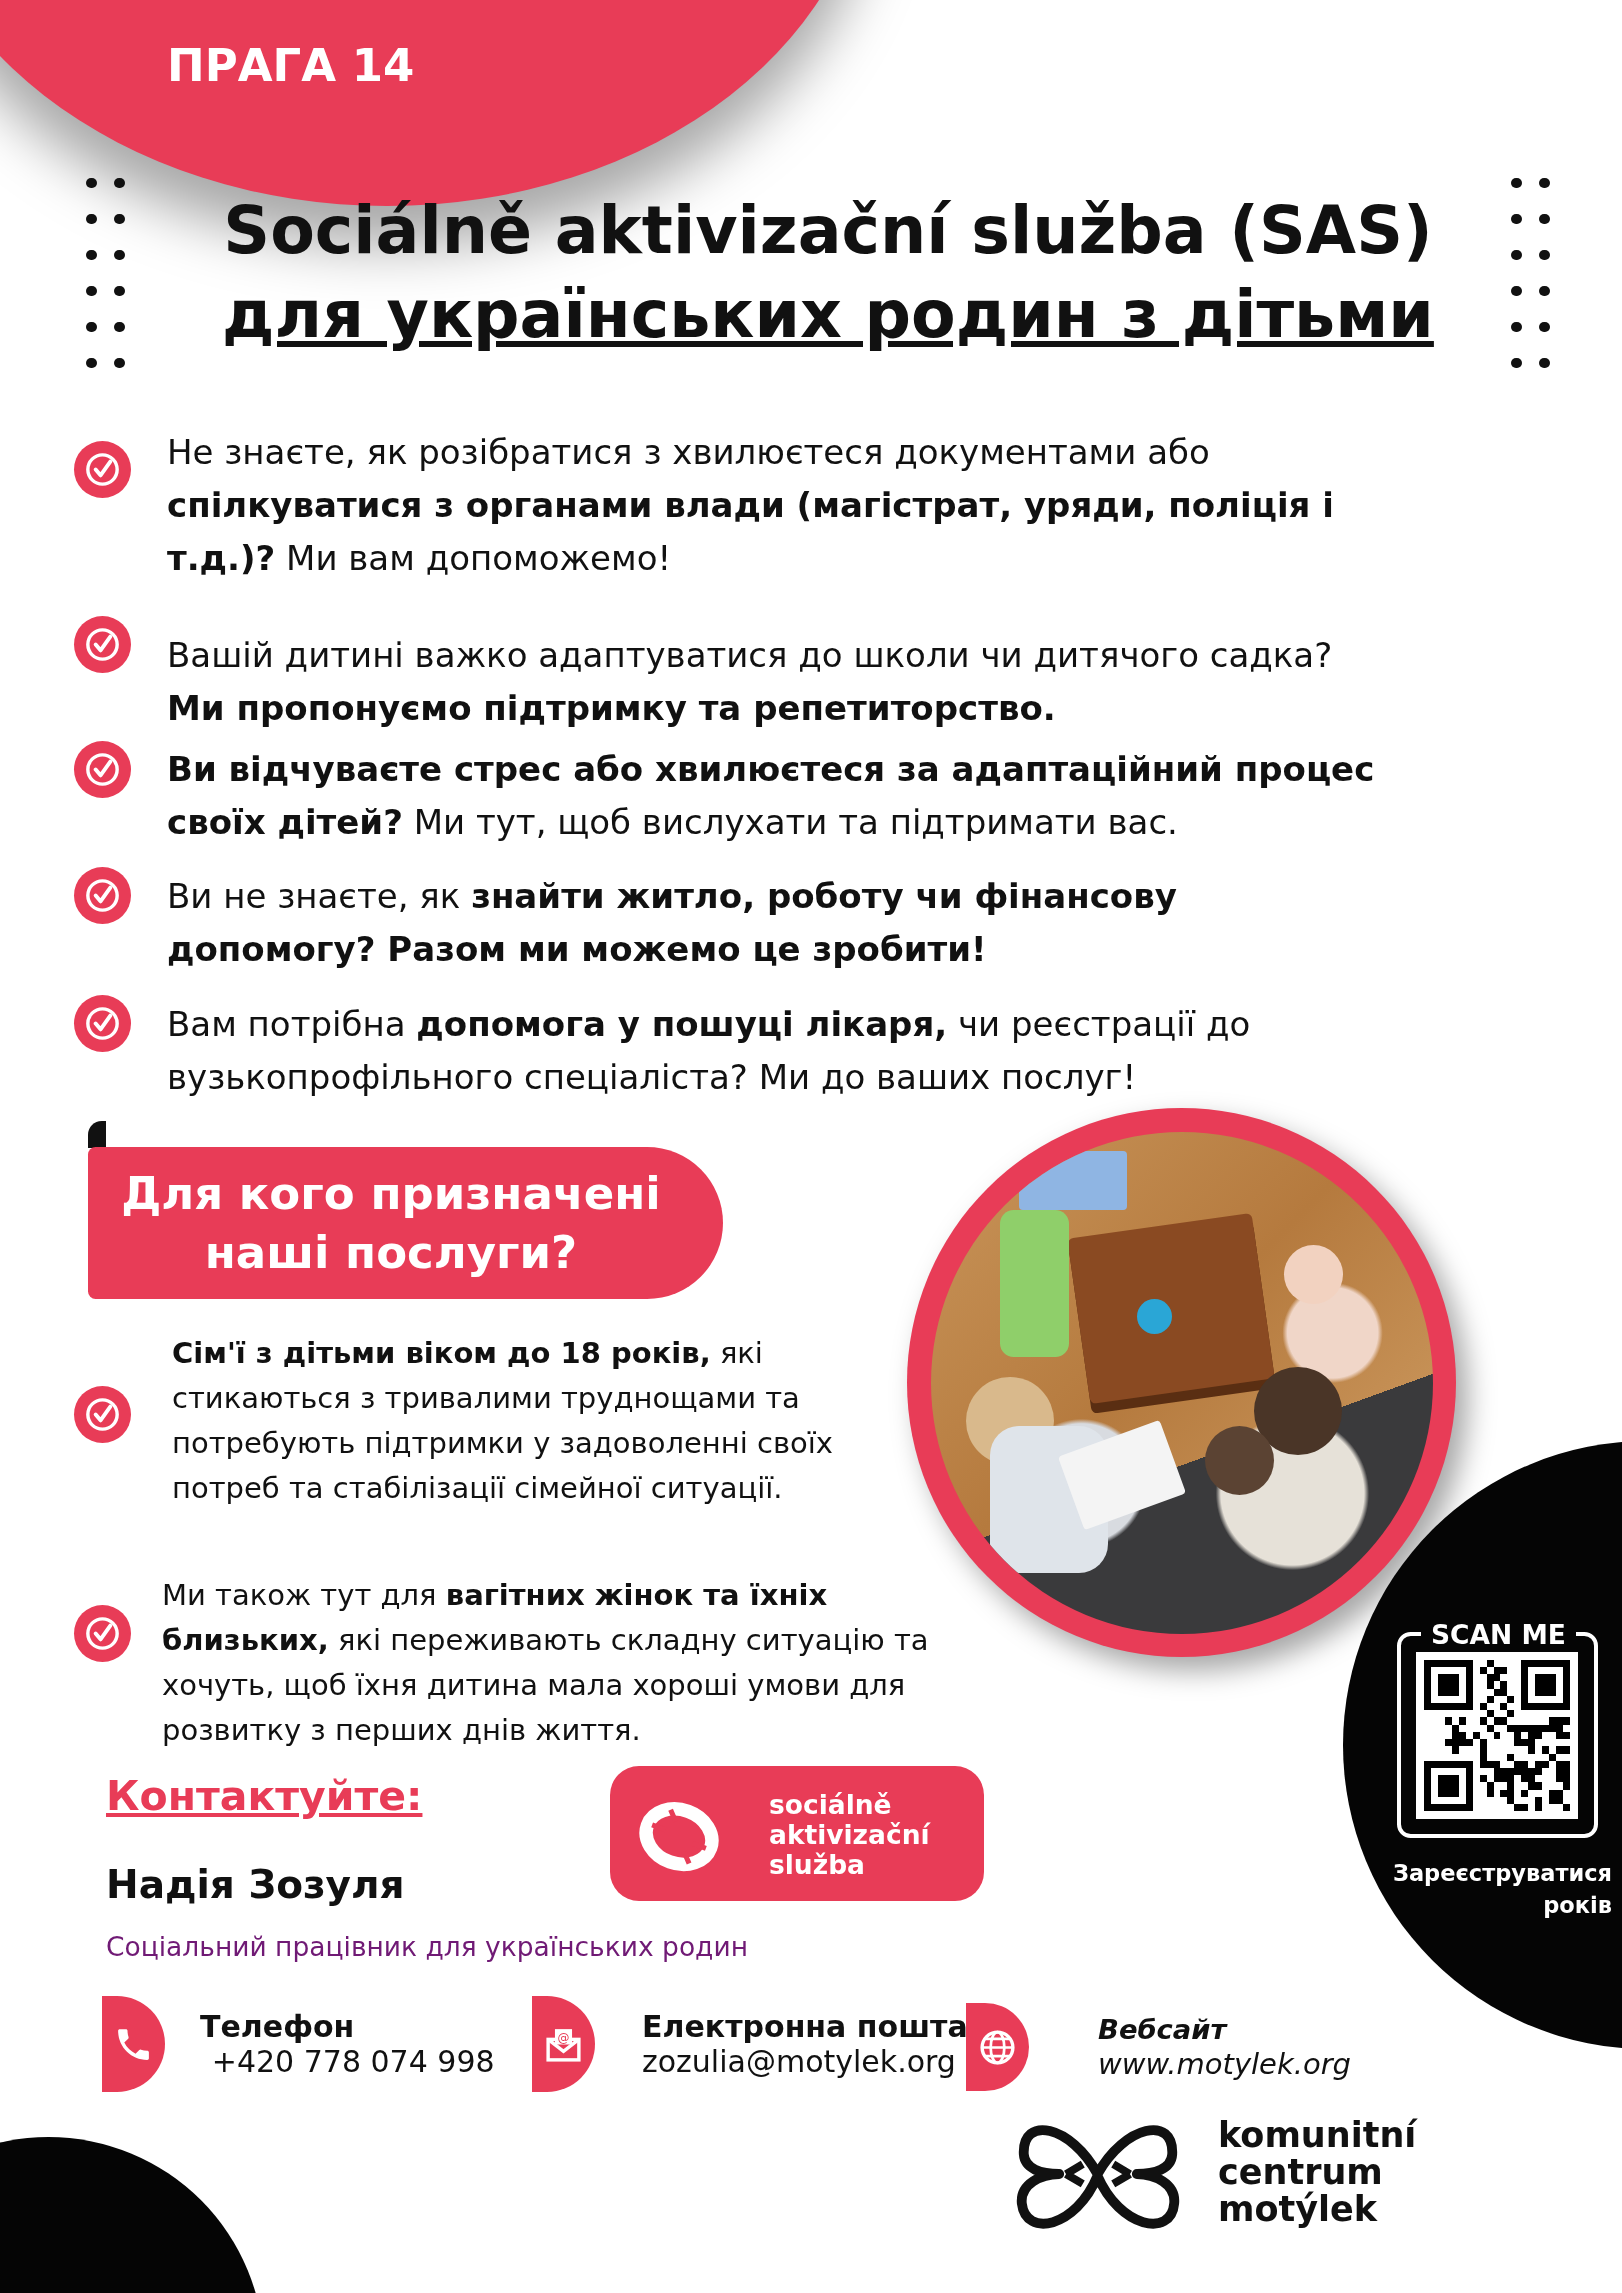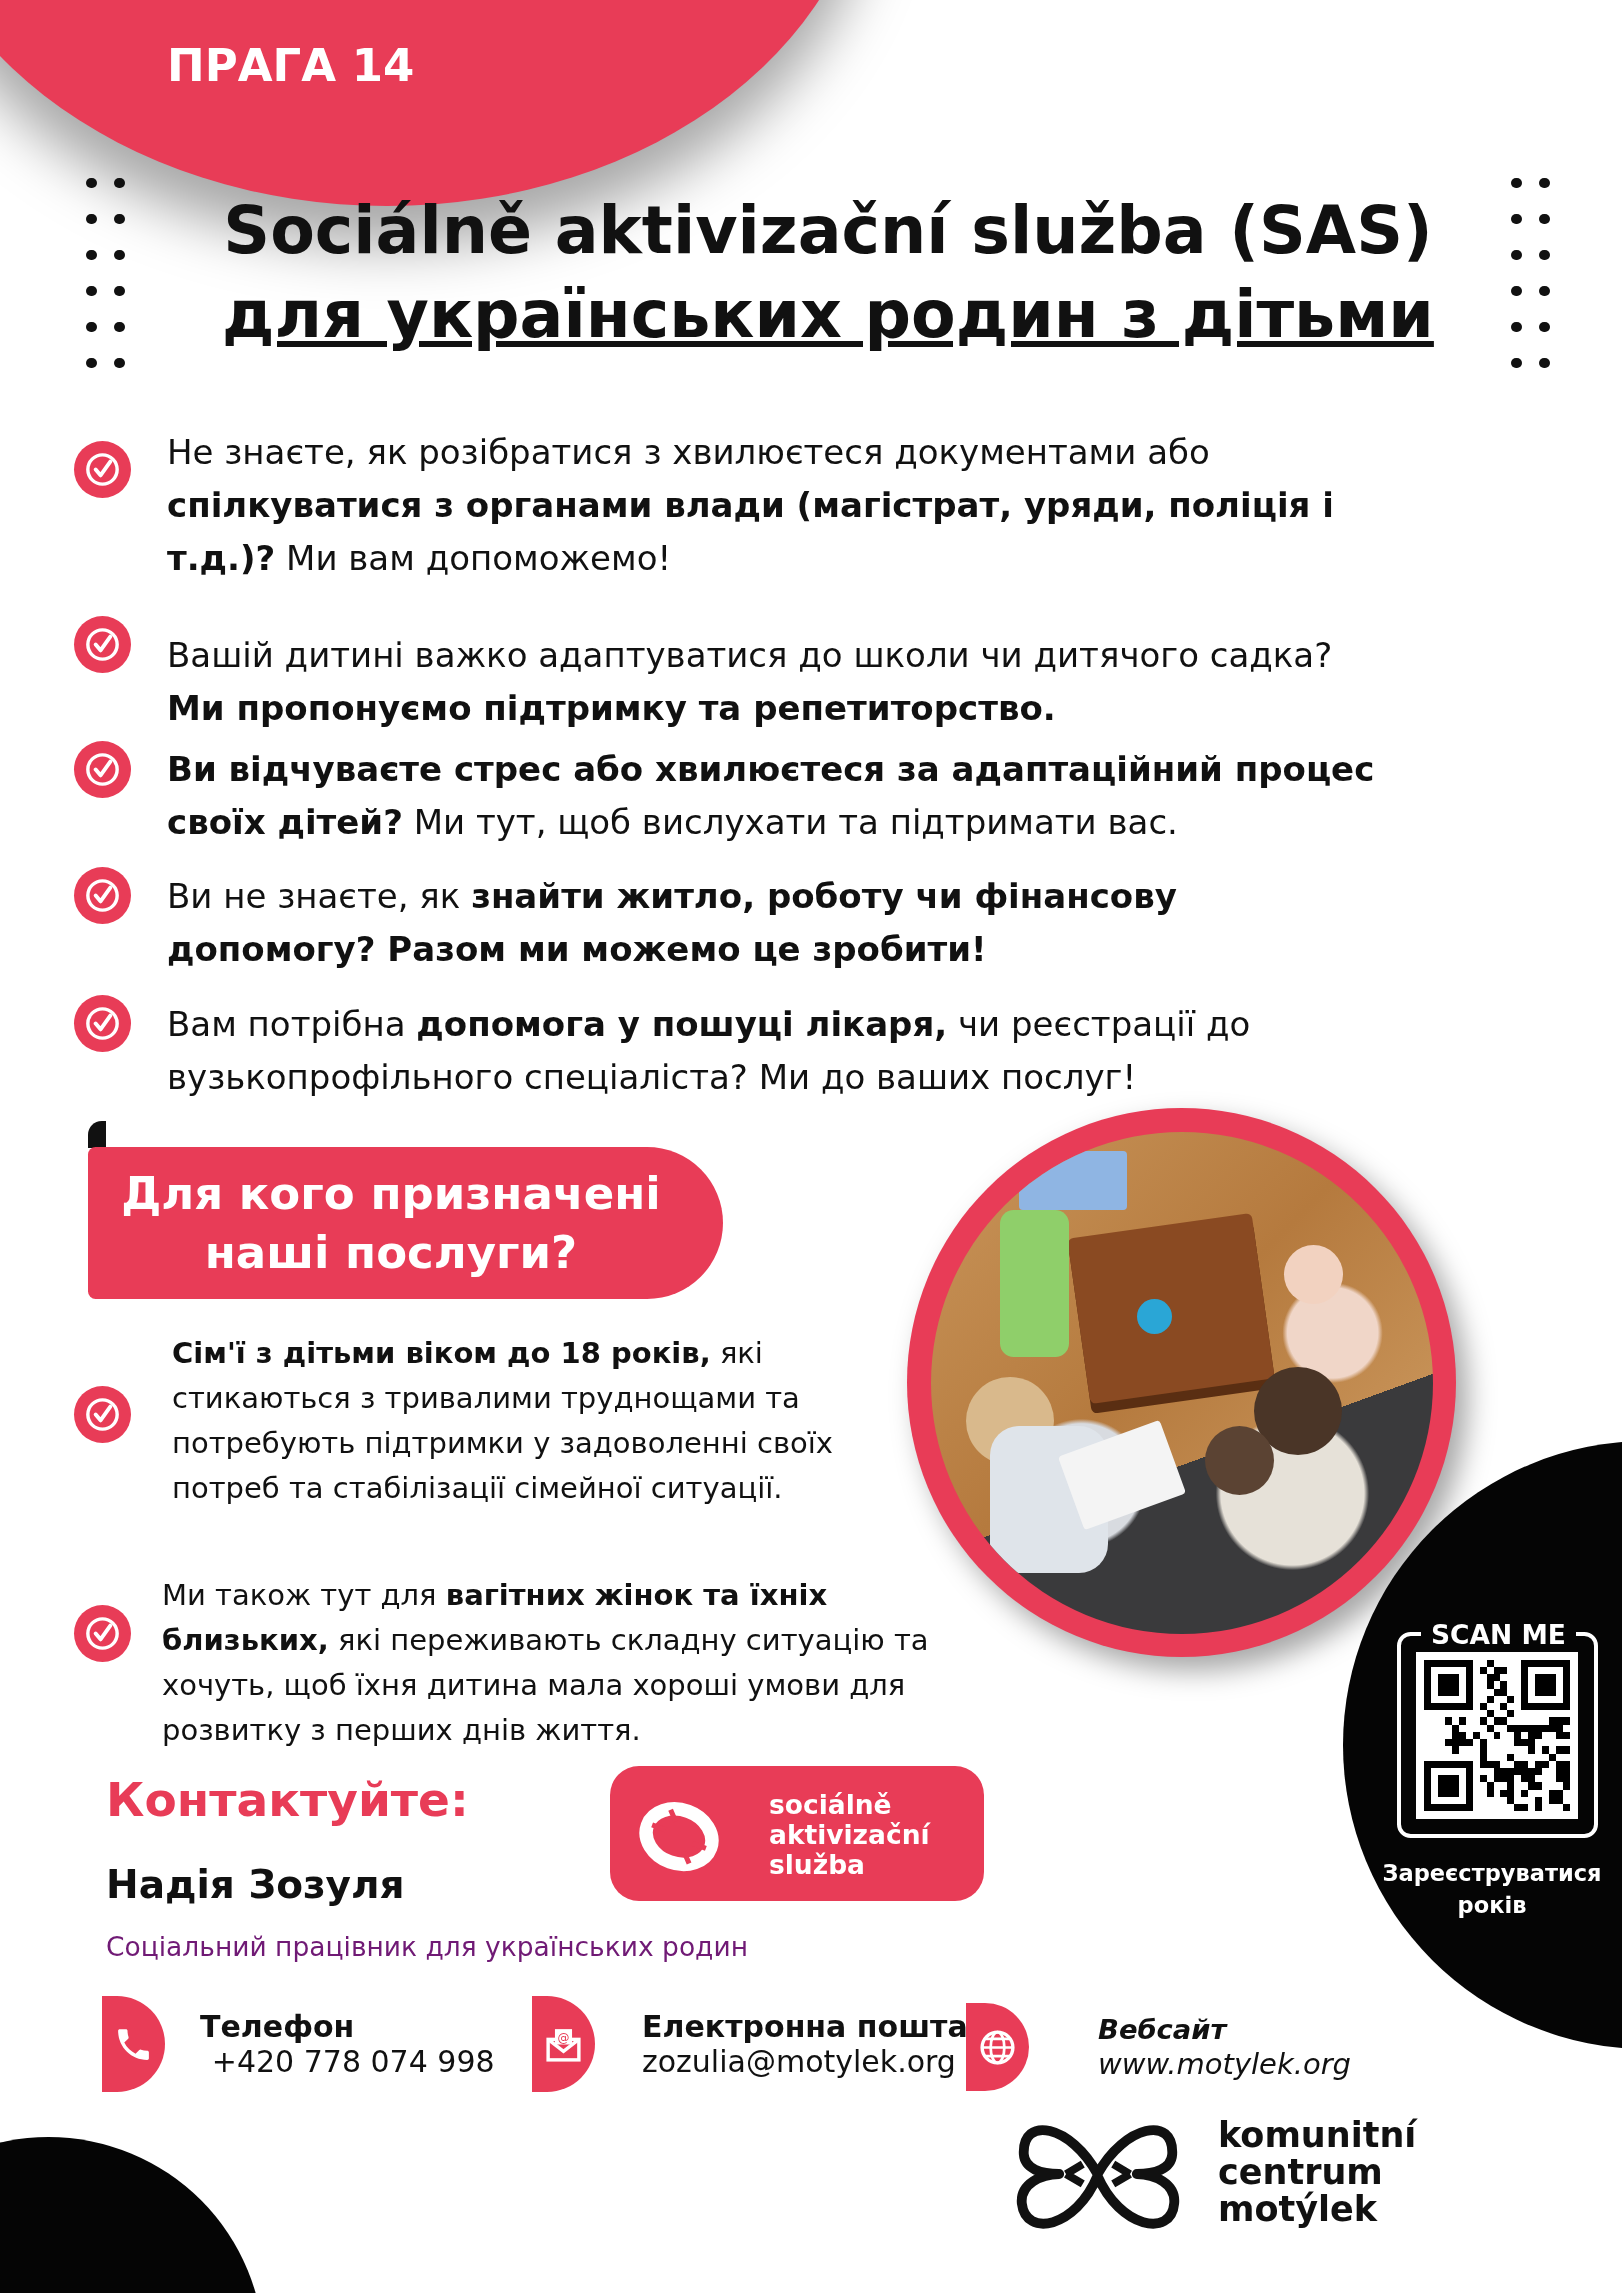--- a/index.html
+++ b/index.html
@@ -36,23 +36,23 @@
   .toy { position:absolute; border-radius:50%; }
   
   .black-right { left:1343px; top:1441px; width:608px; height:608px; border-radius:50%; background:#050505; }
   .black-bl { left:-167px; top:2137px; width:431px; height:431px; border-radius:50%; background:#050505; }
   .scan-frame { left:1397px; top:1632px; width:201px; height:206px; border:4.9px solid #fff; border-radius:13.7px; box-sizing:border-box; }
   .scan-gap { left:1421px; top:1622px; width:155px; height:19.6px; background:#050505; }
   .scan-label { left:1421px; top:1621px; width:155px; text-align:center; color:#fff; font-weight:bold; font-size:26.5px; font-family:"DejaVu Sans", sans-serif; line-height:27.4px; }
   .qr { left:1416px; top:1652px; width:162px; height:167px; background:#fff; padding:7.8px; box-sizing:border-box; }
   .qr-grid { width:100%; height:100%; display:grid; grid-template-columns:repeat(21,1fr); grid-template-rows:repeat(21,1fr); }
   .qr-grid div { background:#000; }
-  .reg { left:1372px; top:1857px; width:240px; text-align:center; color:#fff; font-weight:bold; font-size:22.5px; line-height:32px; font-family:"DejaVu Sans", sans-serif; }
+  .reg { left:1372px; top:1857px; width:240px; text-align:right; color:#fff; font-weight:bold; font-size:22.5px; line-height:32px; font-family:"DejaVu Sans", sans-serif; }
   
-  .contact-title { left:106px; top:1772px; font-size:47px; font-weight:bold; color:#e83c57; font-family:"DejaVu Sans", sans-serif; }
+  .contact-title { left:106px; top:1772px; font-size:41px; font-weight:bold; color:#e83c57; font-family:"DejaVu Sans", sans-serif;text-decoration:underline; }
   .contact-name { left:106px; top:1862px; font-size:39px; font-weight:bold; color:#111; font-family:"DejaVu Sans", sans-serif; }
   .contact-role { left:106px; top:1931px; font-size:26.5px; color:#701a75; font-family:"DejaVu Sans", sans-serif; }
   .sas-badge { left:610px; top:1766px; width:374px; height:135px; background:#e83c57; border-radius:29px; }
   .sas-text { position:absolute; left:159px; top:23.5px; color:#fff; font-weight:bold; font-size:26.5px; line-height:30px; font-family:"DejaVu Sans", sans-serif; }
   .sas-icon { position:absolute; left:27.4px; top:27.4px; width:84px; height:84px; }
   .dtab { width:63px; height:96px; background:#e83c57; border-radius:0 48px 48px 0; display:flex; align-items:center; justify-content:center; }
   .dtab svg { width:41px; height:41px; }
   .ci-label { font-size:30px; font-weight:bold; color:#111; font-family:"DejaVu Sans", sans-serif; line-height:35px; }
   .ci-value { font-size:30px; color:#111; font-family:"DejaVu Sans", sans-serif; line-height:35px; }
   .kcm-text { left:1218px; top:2117px; font-size:35px; font-weight:bold; line-height:37px; color:#111; font-family:"DejaVu Sans", sans-serif; }

